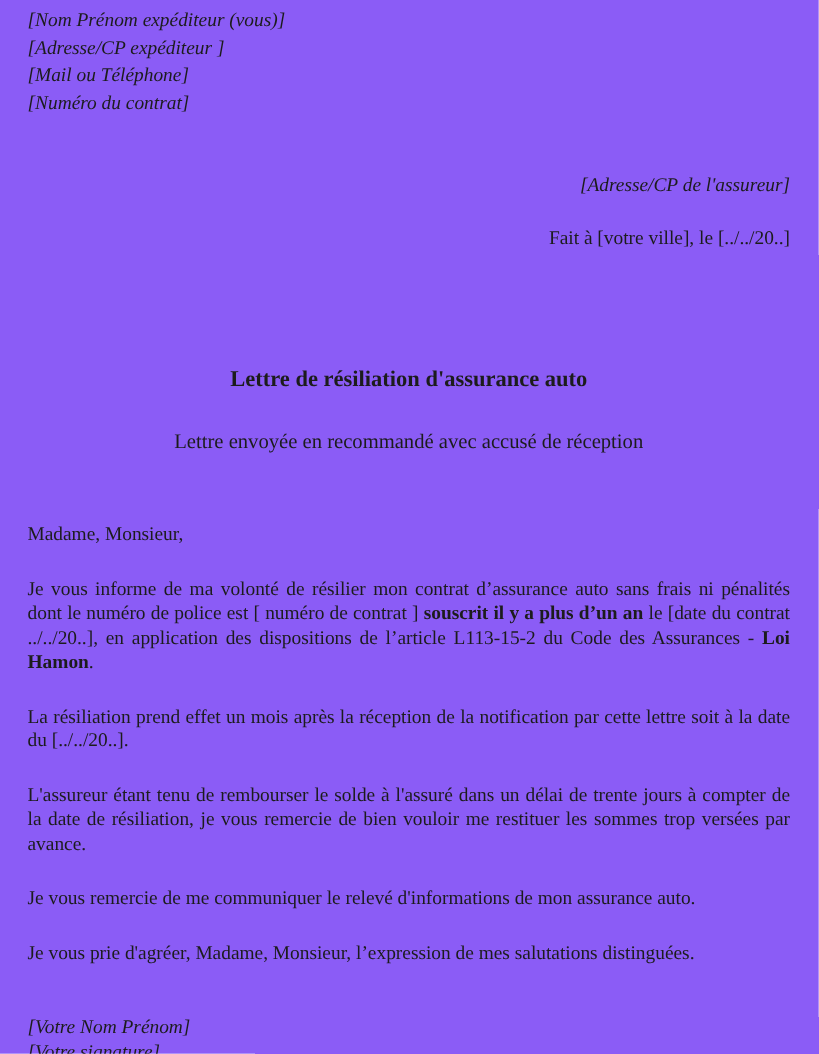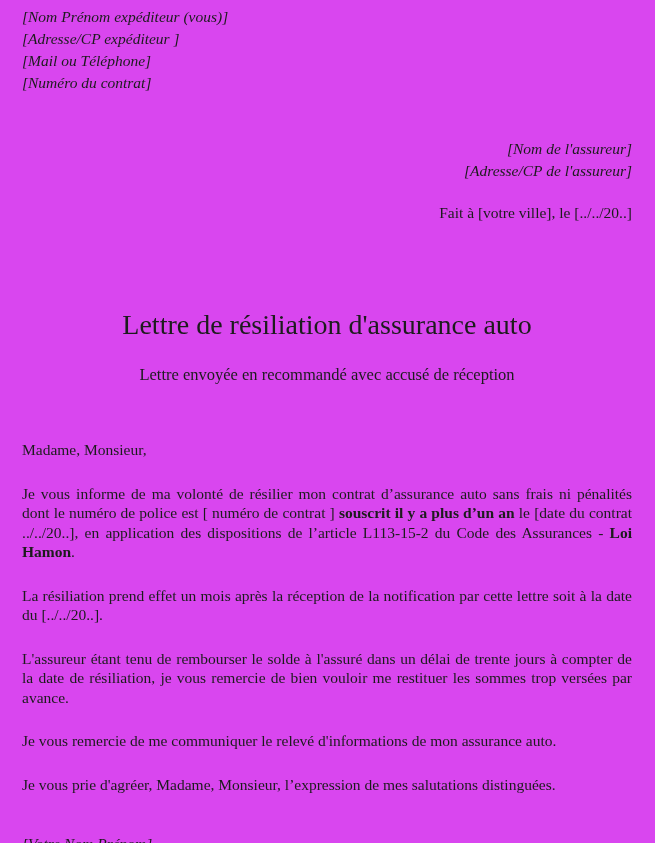--- a/index.html
+++ b/index.html
@@ -8,21 +8,21 @@
     height: 843px;
     font-family: "Liberation Serif", "DejaVu Serif", serif;
     color: #1c1c1c;
     overflow: hidden;
   }
   .page {
     width: 655px;
     height: 843px;
     padding: 6px 23px 0 22px;
     box-sizing: border-box;
-    background: #d946ef;
+    background: #8b5cf6;
   }
   .sender {
     font-style: italic;
     font-size: 15.5px;
     line-height: 22px;
   }
   .recipient {
     margin-top: 44px;
     text-align: right;
     font-style: italic;
@@ -31,22 +31,22 @@
   }
   .dateline {
     margin-top: 20px;
     text-align: right;
     font-size: 15.5px;
     line-height: 22px;
   }
   .letter-title {
     margin-top: 86px;
     text-align: center;
-    font-weight: normal;
-    font-size: 28px;
+    font-weight: bold;
+    font-size: 18px;
     line-height: 30px;
   }
   .letter-subtitle {
     margin-top: 24px;
     text-align: center;
     font-size: 16.5px;
     line-height: 22px;
   }
   .salutation {
     margin-top: 54px;
@@ -75,21 +75,20 @@
 <div class="page">
 
   <div class="sender">
     <div>[Nom Prénom expéditeur (vous)]</div>
     <div>[Adresse/CP expéditeur ]</div>
     <div>[Mail ou Téléphone]</div>
     <div>[Numéro du contrat]</div>
   </div>
 
   <div class="recipient">
-    <div>[Nom de l'assureur]</div>
     <div>[Adresse/CP de l'assureur]</div>
   </div>
 
   <div class="dateline"><span>Fait à </span><span class="ital">[votre ville],</span><span> le </span> <span class="ital">[../../20..]</span></div>
 
   <div class="letter-title">Lettre de résiliation d'assurance auto</div>
 
   <div class="letter-subtitle">Lettre envoyée en recommandé avec accusé de réception</div>
 
   <div class="salutation">Madame, Monsieur,</div>

